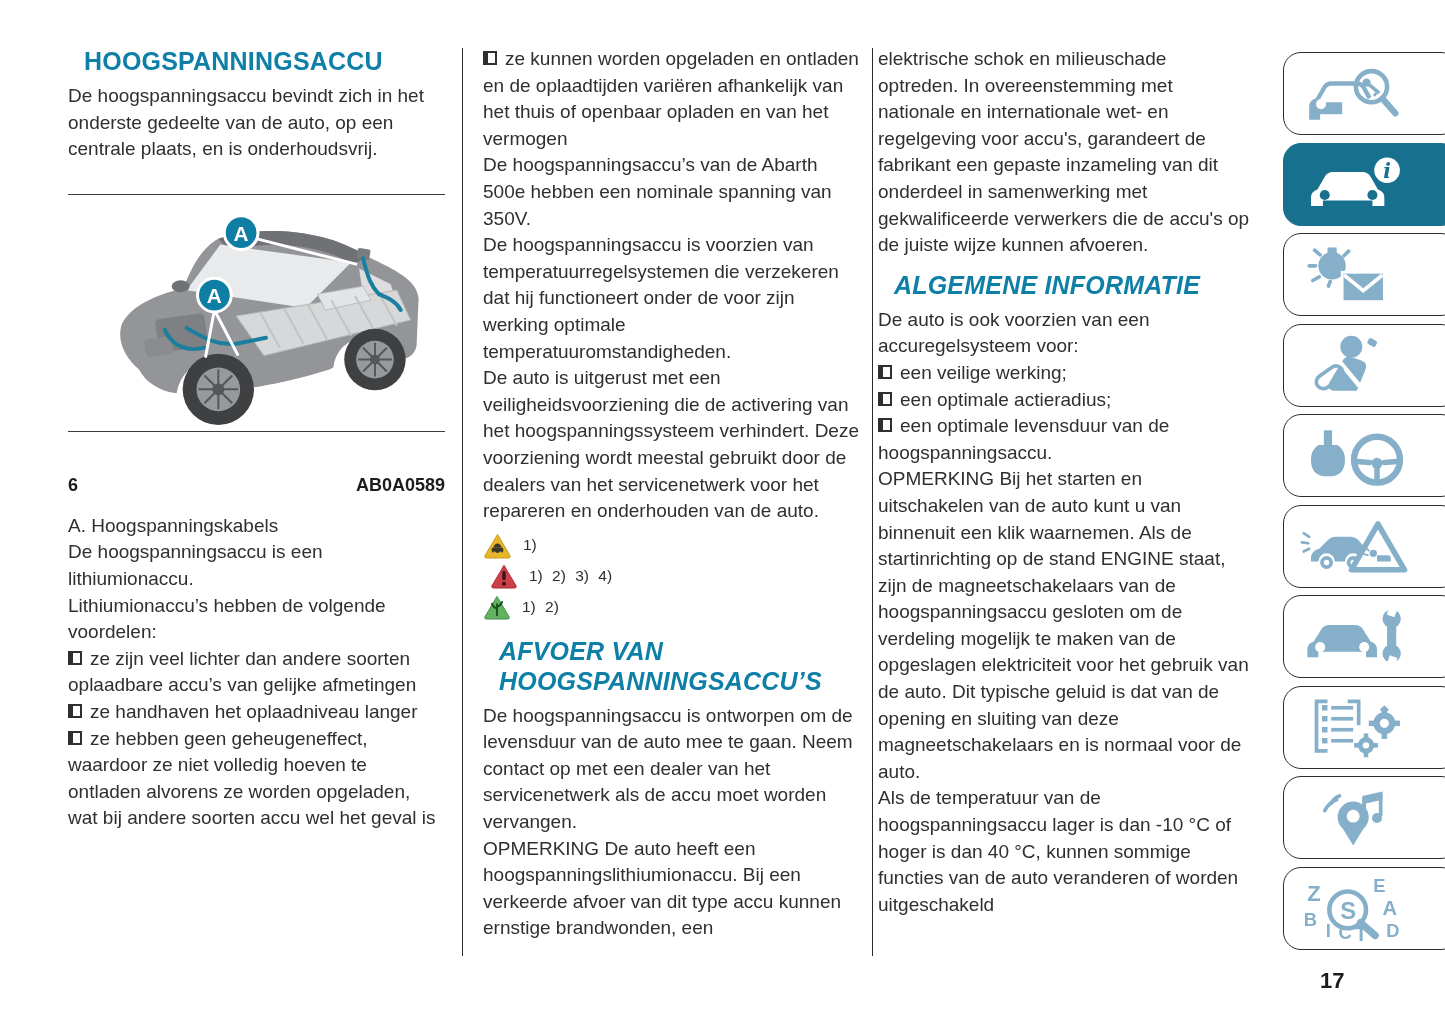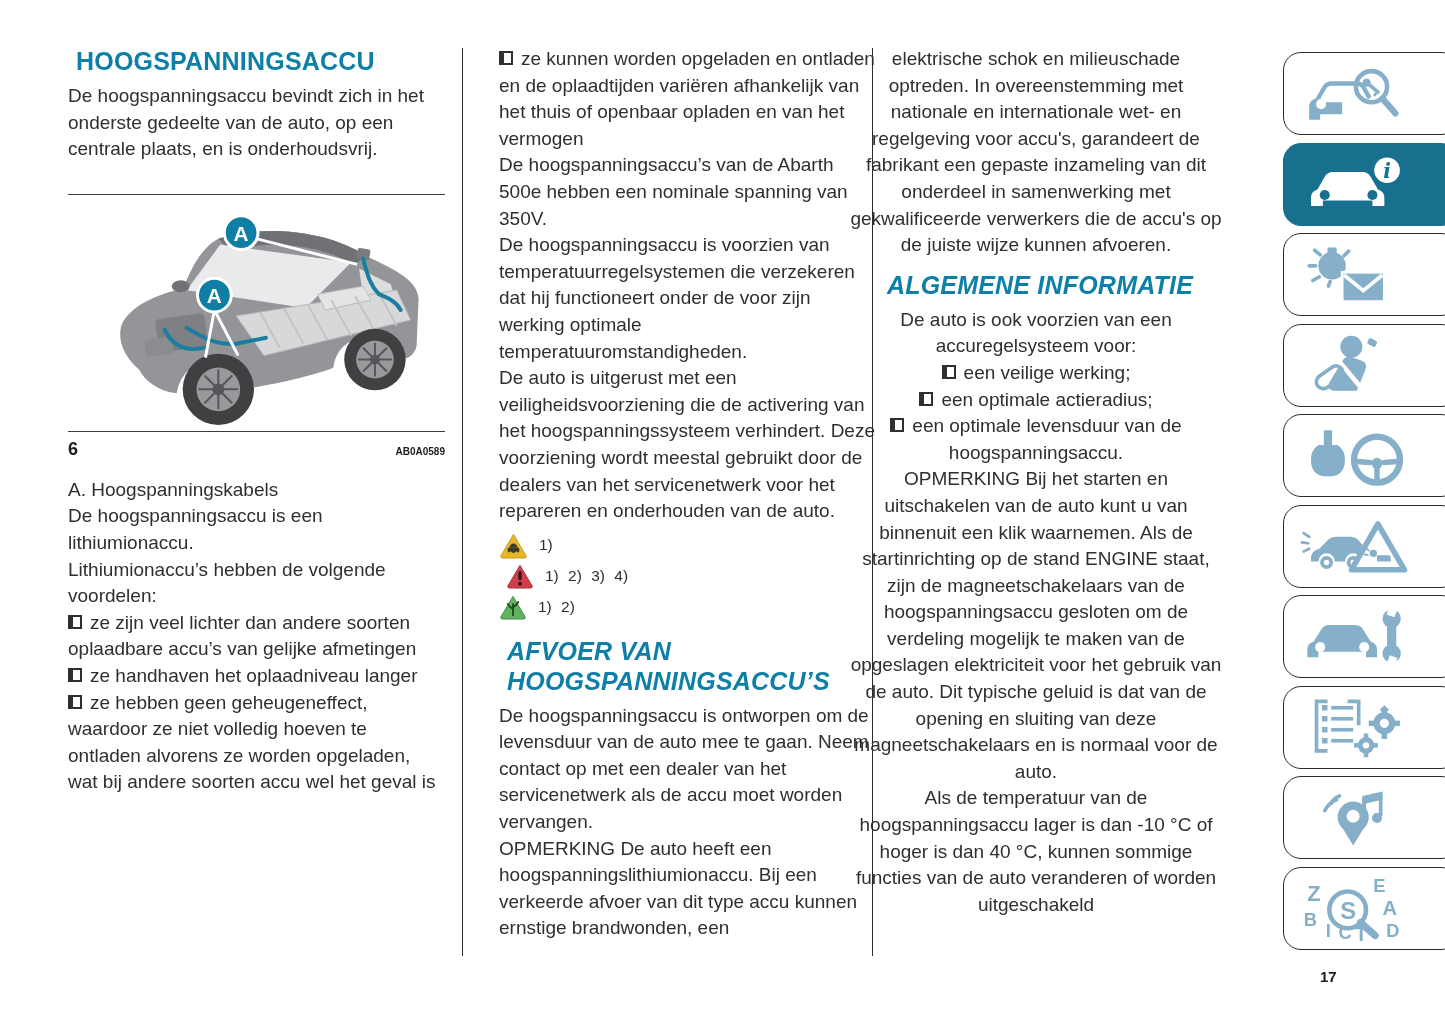--- a/index.html
+++ b/index.html
@@ -9,58 +9,58 @@
     overflow:hidden;
     background:#ffffff;
     font-family:"Liberation Sans", sans-serif;
     --accent:#0e7fa6;
     --iconblue:#86afc9;
     --activebg:#16708e;
     --bodytext:#2f2f2f;
   }
   .col{position:absolute;top:46px;}
   #leftcol{left:68px;width:377px;}
-  #midcol{left:499px;width:377px;}
-  #rightcol{left:850px;width:372px;text-align:center;}
+  #midcol{left:483px;width:377px;}
+  #rightcol{left:878px;width:372px;}
   .vrule{position:absolute;top:48px;width:1px;height:908px;background:#2b2b2b;}
   #vr1{left:462px;} #vr2{left:872px;}
 
-  h2.sec{margin:0 0 7px 8px;font-size:25px;line-height:30px;font-weight:bold;
+  h2.sec{margin:0 0 7px 16px;font-size:25px;line-height:30px;font-weight:bold;
          color:var(--accent);letter-spacing:0.2px;}
   p.b{margin:0;font-size:19px;line-height:26.6px;color:var(--bodytext);}
   .sq{display:inline-block;width:7px;height:10px;border:2px solid var(--bodytext);
       border-left-width:5px;margin-right:8px;}
 
   .hrule{height:1px;background:#3c3c3c;}
   #figtop{margin-top:31px;}
   #figwrap{padding:4px 0 0 0;height:232px;}
   #figcaption{display:flex;justify-content:space-between;align-items:baseline;
               margin-top:7px;font-weight:bold;color:#1c1c1c;}
   #figcaption .num{font-size:18px;}
-  #figcaption .code{font-size:10px;}
+  #figcaption .code{font-size:18px;margin-top:36px;}
   #legendblock{margin-top:17px;}
 
   .warnblock{margin:5px 0 6px 0;}
   .warnrow{display:flex;align-items:center;height:31px;}
   .warnrow svg{margin-right:11px;flex:0 0 auto;}
   .warnrow.ind{padding-left:7px;}
   .refs{font-size:15.5px;color:var(--bodytext);word-spacing:5px;}
   #midheading{margin-top:13px;font-style:italic;}
 
   #sidebar{position:absolute;left:1283px;top:52px;width:176px;}
   .tile{width:176px;height:83px;box-sizing:border-box;
         border:1.6px solid #2b2b2b;border-radius:18px;
         margin-bottom:7.5px;background:#fff;color:var(--iconblue);
         display:flex;align-items:center;padding-left:10px;cursor:pointer;}
   .tile.active{background:var(--activebg);border-color:var(--activebg);color:#fff;}
   .tile svg{width:122px;height:66px;}
   .bg{fill:#fff;} .tile.active .bg{fill:var(--activebg);}
   .bgs{stroke:#fff;}
 
-  #pageno{position:absolute;left:1320px;top:968px;font-size:15px;font-weight:bold;color:#1b1b1b;}
+  #pageno{position:absolute;left:1320px;top:968px;font-size:22px;font-weight:bold;color:#1b1b1b;}
 </style>
 </head>
 <body style="--accent: #0e7fa6; --iconblue: #86afc9; --activebg: #16708e; --bodytext: #2f2f2f;">
 
 <div class="vrule" id="vr1"></div>
 <div class="vrule" id="vr2"></div>
 
 <div class="col" id="leftcol">
   <h2 class="sec">HOOGSPANNINGSACCU</h2>
   <p class="b">De hoogspanningsaccu bevindt zich in het onderste gedeelte van de auto, op een centrale plaats, en is onderhoudsvrij.</p>

